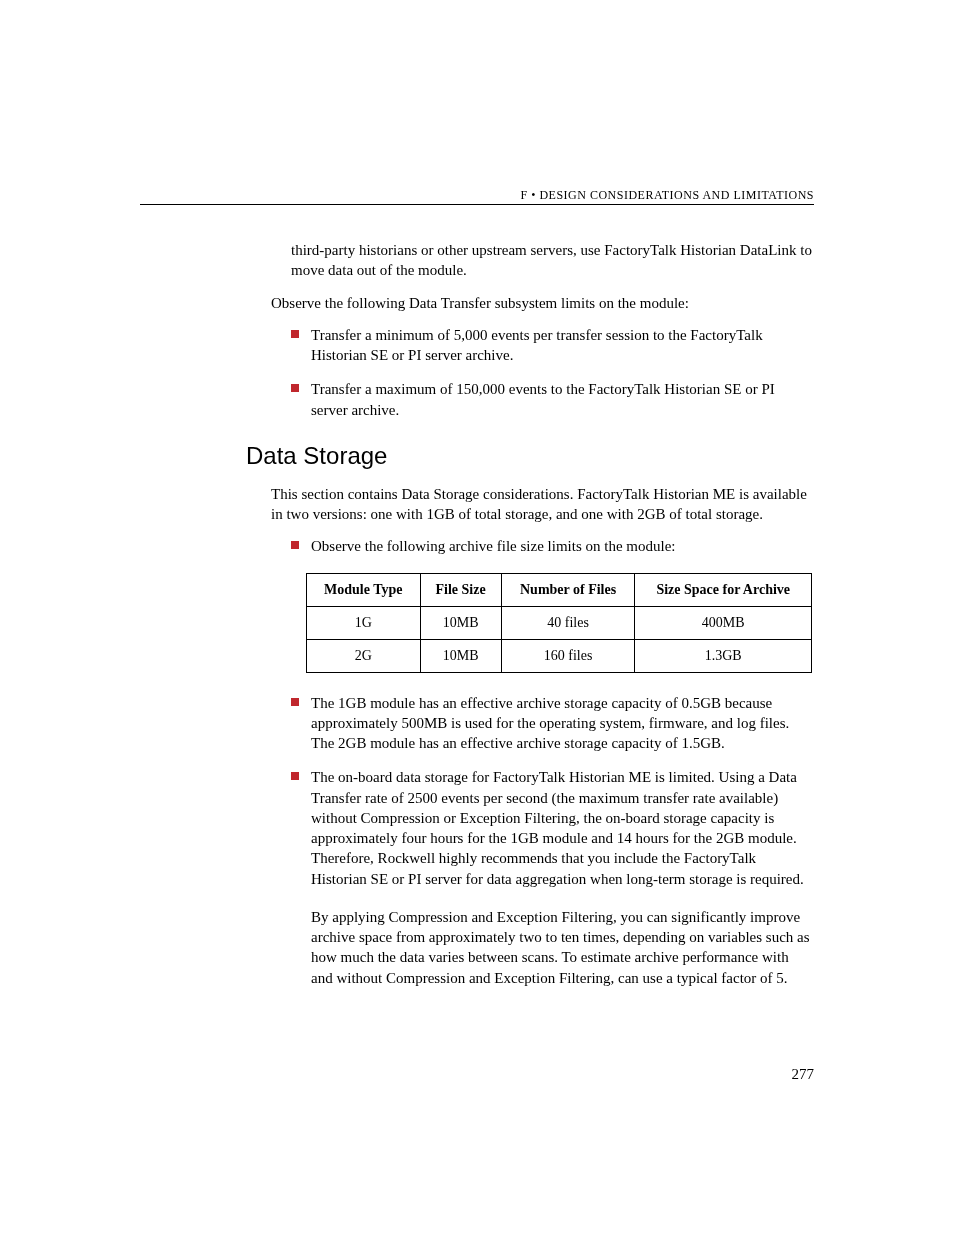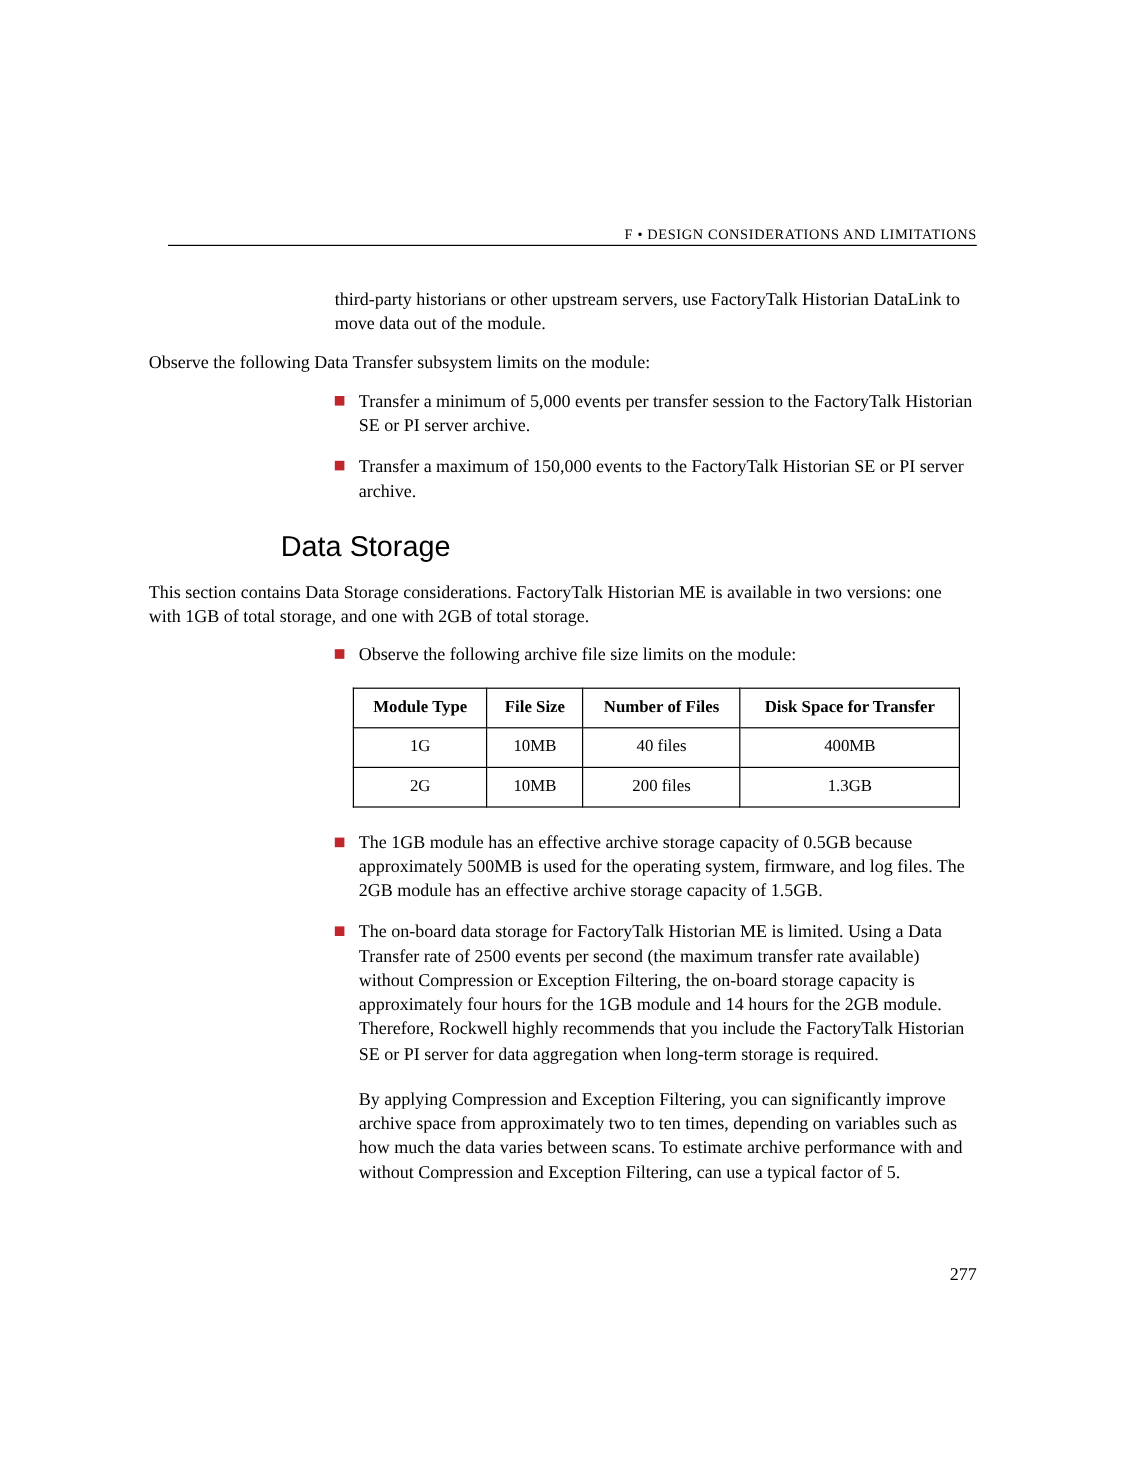--- a/index.html
+++ b/index.html
@@ -28,28 +28,28 @@
   .rule {
     position: absolute;
     top: 204px;
     left: 140px;
     right: 140px;
     border-top: 1px solid #000;
   }
   .content {
     position: absolute;
     top: 240px;
-    left: 124px;
+    left: 136px;
     right: 140px;
   }
   .body-indent {
     margin-left: 155px;
   }
   p { margin: 0 0 12px 0; line-height: 1.35; }
-  .intro { }
+  .intro { margin-left: 135px; }
   ul.bullets {
     list-style: none;
     padding: 0;
     margin: 0 0 16px 0;
   }
   ul.bullets > li {
     position: relative;
     padding-left: 20px;
     margin: 0 0 14px 155px;
     line-height: 1.35;
@@ -82,21 +82,21 @@
     text-align: center;
     vertical-align: top;
   }
   table.data th {
     font-weight: bold;
     text-align: center;
     margin-top: 43px;
   }
   .page-number {
     position: absolute;
-    bottom: 163px;
+    bottom: 152px;
     right: 140px;
     font-size: 15px;
   }
   .para-after-list { margin-left: 175px; margin-top: 18px; }
 </style>
 </head>
 <body>
 
 <div class="page">
 
@@ -126,34 +126,34 @@
     <ul class="bullets">
       <li>Observe the following archive file size limits on the module:</li>
     </ul>
 
     <table class="data">
       <thead>
         <tr>
           <th>Module Type</th>
           <th>File Size</th>
           <th>Number of Files</th>
-          <th>Disk Space for Transfer</th>
+          <th>Size Space for Archive</th>
         </tr>
       </thead>
       <tbody>
         <tr>
           <td>1G</td>
           <td>10MB</td>
           <td>40 files</td>
           <td>400MB</td>
         </tr>
         <tr>
           <td>2G</td>
           <td>10MB</td>
-          <td>200 files</td>
+          <td>160 files</td>
           <td>1.3GB</td>
         </tr>
       </tbody>
     </table>
 
     <ul class="bullets">
       <li>The 1GB module has an effective archive storage capacity of 0.5GB because approximately 500MB is used for the operating system, firmware, and log files. The 2GB module has an effective archive storage capacity of 1.5GB.</li>
       <li>The on-board data storage for FactoryTalk Historian ME is limited. Using a Data Transfer rate of 2500 events per second (the maximum transfer rate available) without Compression or Exception Filtering, the on-board storage capacity is approximately four hours for the 1GB module and 14 hours for the 2GB module. Therefore, Rockwell highly recommends that you include the FactoryTalk Historian SE or PI server for data aggregation when long-term storage is required.</li>
     </ul>
 

